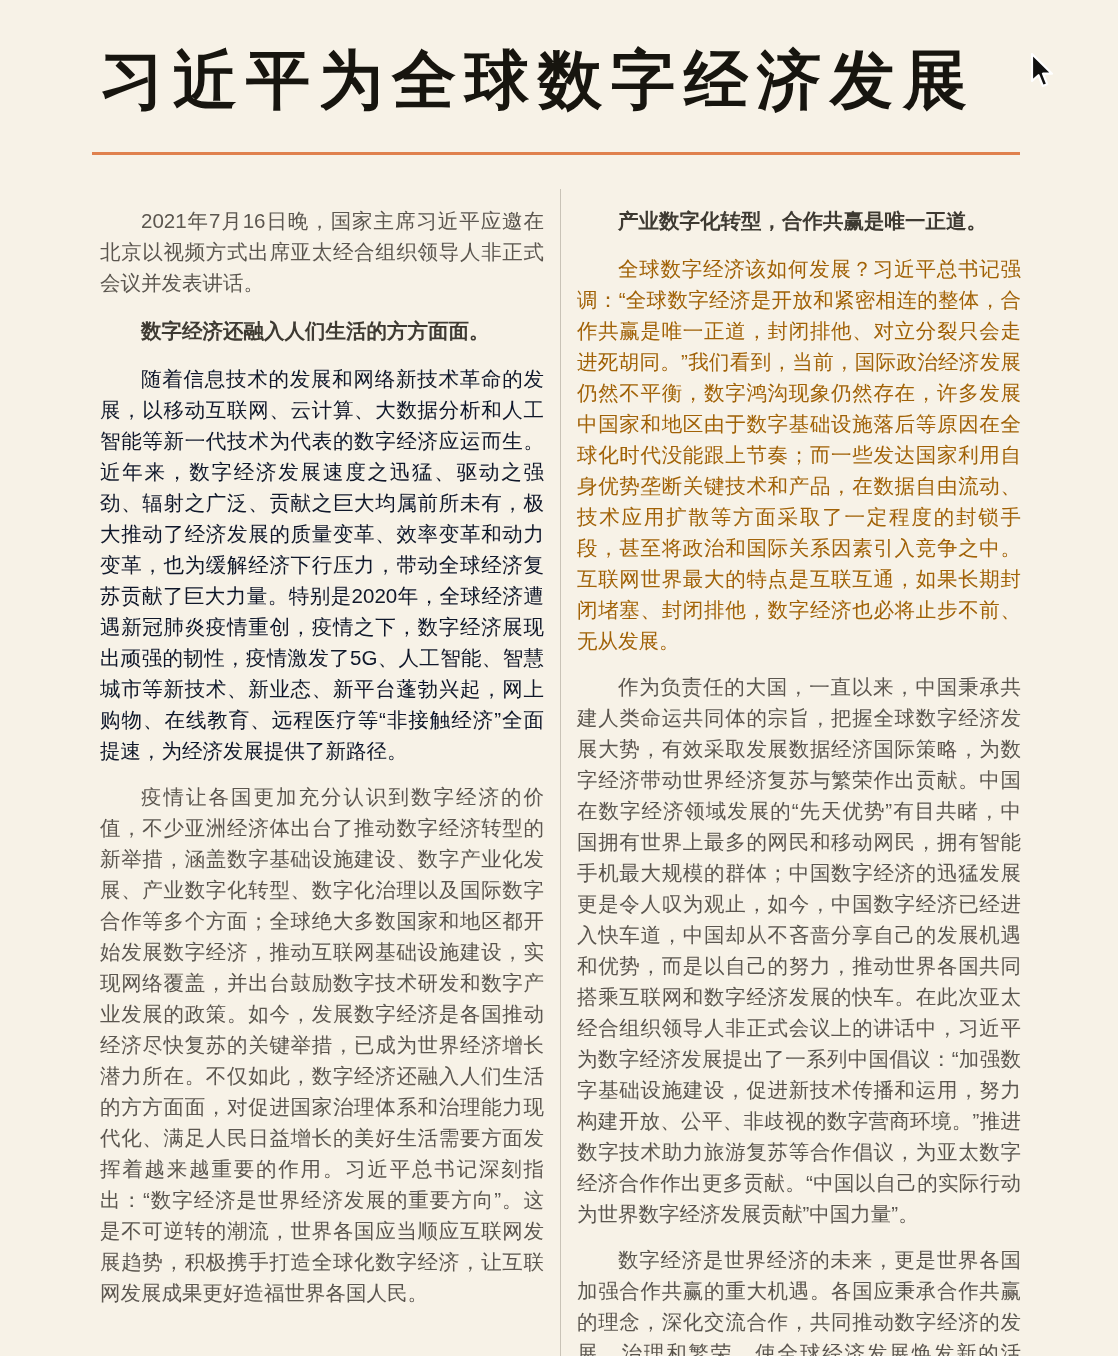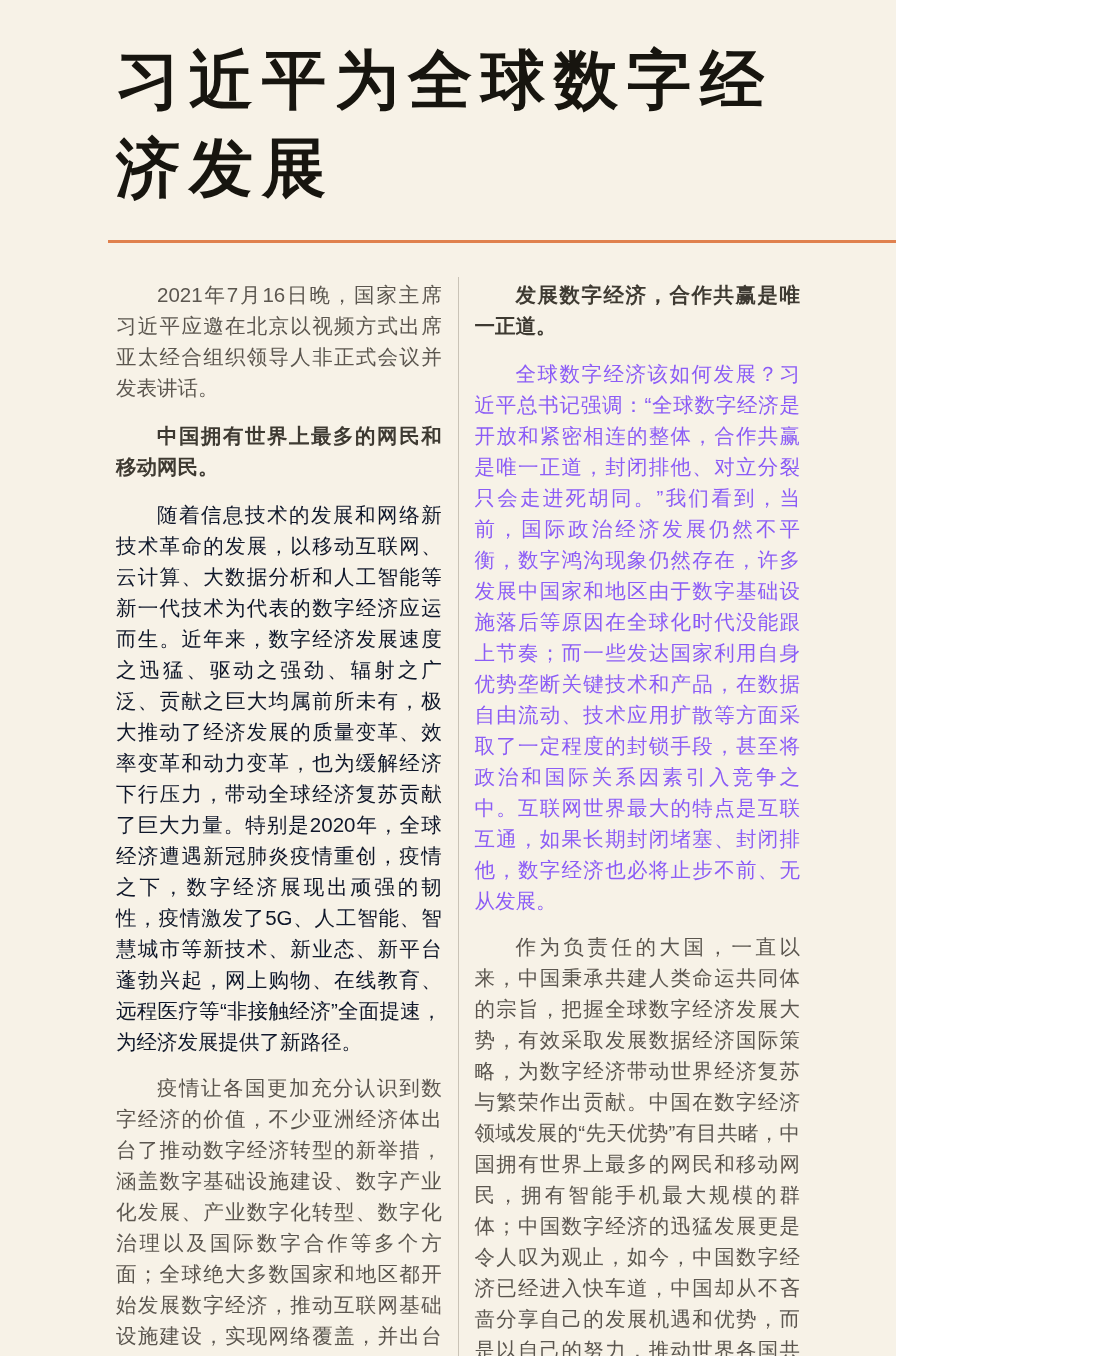--- a/index.html
+++ b/index.html
@@ -1,23 +1,22 @@
 <!DOCTYPE html>
 <html><head>
 <meta charset="utf-8">
 <style>
   * { box-sizing: border-box; margin: 0; padding: 0; }
   html,body { width:1118px; height:1356px; }
   body { font-family: "Liberation Sans", sans-serif; }
   .screen {
     position: relative;
-    width: 896px; height: 1356px;
+    width: 1118px; height: 1356px;
     background: #f7f2e7;
     overflow: hidden;
-    padding-left: 16px;
   }
   .content { padding: 36px 96px 0 100px; }
 
   .article-title {
     font-weight: 900;
     font-size: 64px;
     line-height: 88px;
     letter-spacing: 9px;
     color: #17150f;
     font-family: "Liberation Sans", sans-serif;
@@ -44,21 +43,21 @@
     margin-bottom: 15px;
     color: #5b564f;
     word-break: break-all;
   }
   .head-p {
     font-weight: bold;
     color: #3e3a32;
     margin-top: 17px;
     margin-bottom: 17px;
   }
-  .first-p { margin-top: 4px; }
+  .first-p { margin-top: 18px; }
 
   .cursor {
     position: absolute;
     left: 1030px; top: 53px;
     width: 26px; height: 36px;
   }
 </style>
 </head>
 <body>
 
@@ -68,30 +67,30 @@
     <h1 class="article-title" style="color: rgb(23, 21, 15);">
       <span>习近平为全球数字经济发展</span>
     </h1>
 
     <hr class="title-rule" style="background: rgb(224, 129, 78);">
 
     <div class="columns">
 
       <div class="col">
         <p class="body-p first-p" style="color: rgb(91, 86, 79);">2021年7月16日晚，国家主席习近平应邀在北京以视频方式出席亚太经合组织领导人非正式会议并发表讲话。</p>
-        <p class="head-p">中国拥有世界上最多的网民和移动网民。</p>
+        <p class="head-p">数字经济还融入人们生活的方方面面。</p>
         <p class="body-p" style="color: #0f172a;">随着信息技术的发展和网络新技术革命的发展，以移动互联网、云计算、大数据分析和人工智能等新一代技术为代表的数字经济应运而生。近年来，数字经济发展速度之迅猛、驱动之强劲、辐射之广泛、贡献之巨大均属前所未有，极大推动了经济发展的质量变革、效率变革和动力变革，也为缓解经济下行压力，带动全球经济复苏贡献了巨大力量。特别是2020年，全球经济遭遇新冠肺炎疫情重创，疫情之下，数字经济展现出顽强的韧性，疫情激发了5G、人工智能、智慧城市等新技术、新业态、新平台蓬勃兴起，网上购物、在线教育、远程医疗等“非接触经济”全面提速，为经济发展提供了新路径。</p>
         <p class="body-p" style="color: rgb(91, 86, 79);">疫情让各国更加充分认识到数字经济的价值，不少亚洲经济体出台了推动数字经济转型的新举措，涵盖数字基础设施建设、数字产业化发展、产业数字化转型、数字化治理以及国际数字合作等多个方面；全球绝大多数国家和地区都开始发展数字经济，推动互联网基础设施建设，实现网络覆盖，并出台鼓励数字技术研发和数字产业发展的政策。如今，发展数字经济是各国推动经济尽快复苏的关键举措，已成为世界经济增长潜力所在。不仅如此，数字经济还融入人们生活的方方面面，对促进国家治理体系和治理能力现代化、满足人民日益增长的美好生活需要方面发挥着越来越重要的作用。习近平总书记深刻指出：“数字经济是世界经济发展的重要方向”。这是不可逆转的潮流，世界各国应当顺应互联网发展趋势，积极携手打造全球化数字经济，让互联网发展成果更好造福世界各国人民。</p>
       </div>
 
       <div class="col-divider" style="background: rgb(201, 195, 183);"></div>
 
       <div class="col">
-        <p class="head-p first-p">发展数字经济，合作共赢是唯一正道。</p>
-        <p class="body-p" style="color: #8b5cf6;">全球数字经济该如何发展？习近平总书记强调：“全球数字经济是开放和紧密相连的整体，合作共赢是唯一正道，封闭排他、对立分裂只会走进死胡同。”我们看到，当前，国际政治经济发展仍然不平衡，数字鸿沟现象仍然存在，许多发展中国家和地区由于数字基础设施落后等原因在全球化时代没能跟上节奏；而一些发达国家利用自身优势垄断关键技术和产品，在数据自由流动、技术应用扩散等方面采取了一定程度的封锁手段，甚至将政治和国际关系因素引入竞争之中。互联网世界最大的特点是互联互通，如果长期封闭堵塞、封闭排他，数字经济也必将止步不前、无从发展。</p>
+        <p class="head-p first-p">产业数字化转型，合作共赢是唯一正道。</p>
+        <p class="body-p" style="color: #a16207;">全球数字经济该如何发展？习近平总书记强调：“全球数字经济是开放和紧密相连的整体，合作共赢是唯一正道，封闭排他、对立分裂只会走进死胡同。”我们看到，当前，国际政治经济发展仍然不平衡，数字鸿沟现象仍然存在，许多发展中国家和地区由于数字基础设施落后等原因在全球化时代没能跟上节奏；而一些发达国家利用自身优势垄断关键技术和产品，在数据自由流动、技术应用扩散等方面采取了一定程度的封锁手段，甚至将政治和国际关系因素引入竞争之中。互联网世界最大的特点是互联互通，如果长期封闭堵塞、封闭排他，数字经济也必将止步不前、无从发展。</p>
         <p class="body-p" style="color: rgb(91, 86, 79);">作为负责任的大国，一直以来，中国秉承共建人类命运共同体的宗旨，把握全球数字经济发展大势，有效采取发展数据经济国际策略，为数字经济带动世界经济复苏与繁荣作出贡献。中国在数字经济领域发展的“先天优势”有目共睹，中国拥有世界上最多的网民和移动网民，拥有智能手机最大规模的群体；中国数字经济的迅猛发展更是令人叹为观止，如今，中国数字经济已经进入快车道，中国却从不吝啬分享自己的发展机遇和优势，而是以自己的努力，推动世界各国共同搭乘互联网和数字经济发展的快车。在此次亚太经合组织领导人非正式会议上的讲话中，习近平为数字经济发展提出了一系列中国倡议：“加强数字基础设施建设，促进新技术传播和运用，努力构建开放、公平、非歧视的数字营商环境。”推进数字技术助力旅游复苏等合作倡议，为亚太数字经济合作作出更多贡献。“中国以自己的实际行动为世界数字经济发展贡献”中国力量”。</p>
         <p class="body-p" style="color: rgb(91, 86, 79);">
           <span>数字经济是世界经济的未来，更是世界各国加强合作共赢的重大机遇。各国应秉承合作共赢的理念，深化交流合作，共同推动数字经济的发展、治理和繁荣，使全球经济发展焕发新的活力。</span>
         </p>
       </div>
 
     </div>
   </div>
 
   <svg class="cursor" viewBox="0 0 26 36">

